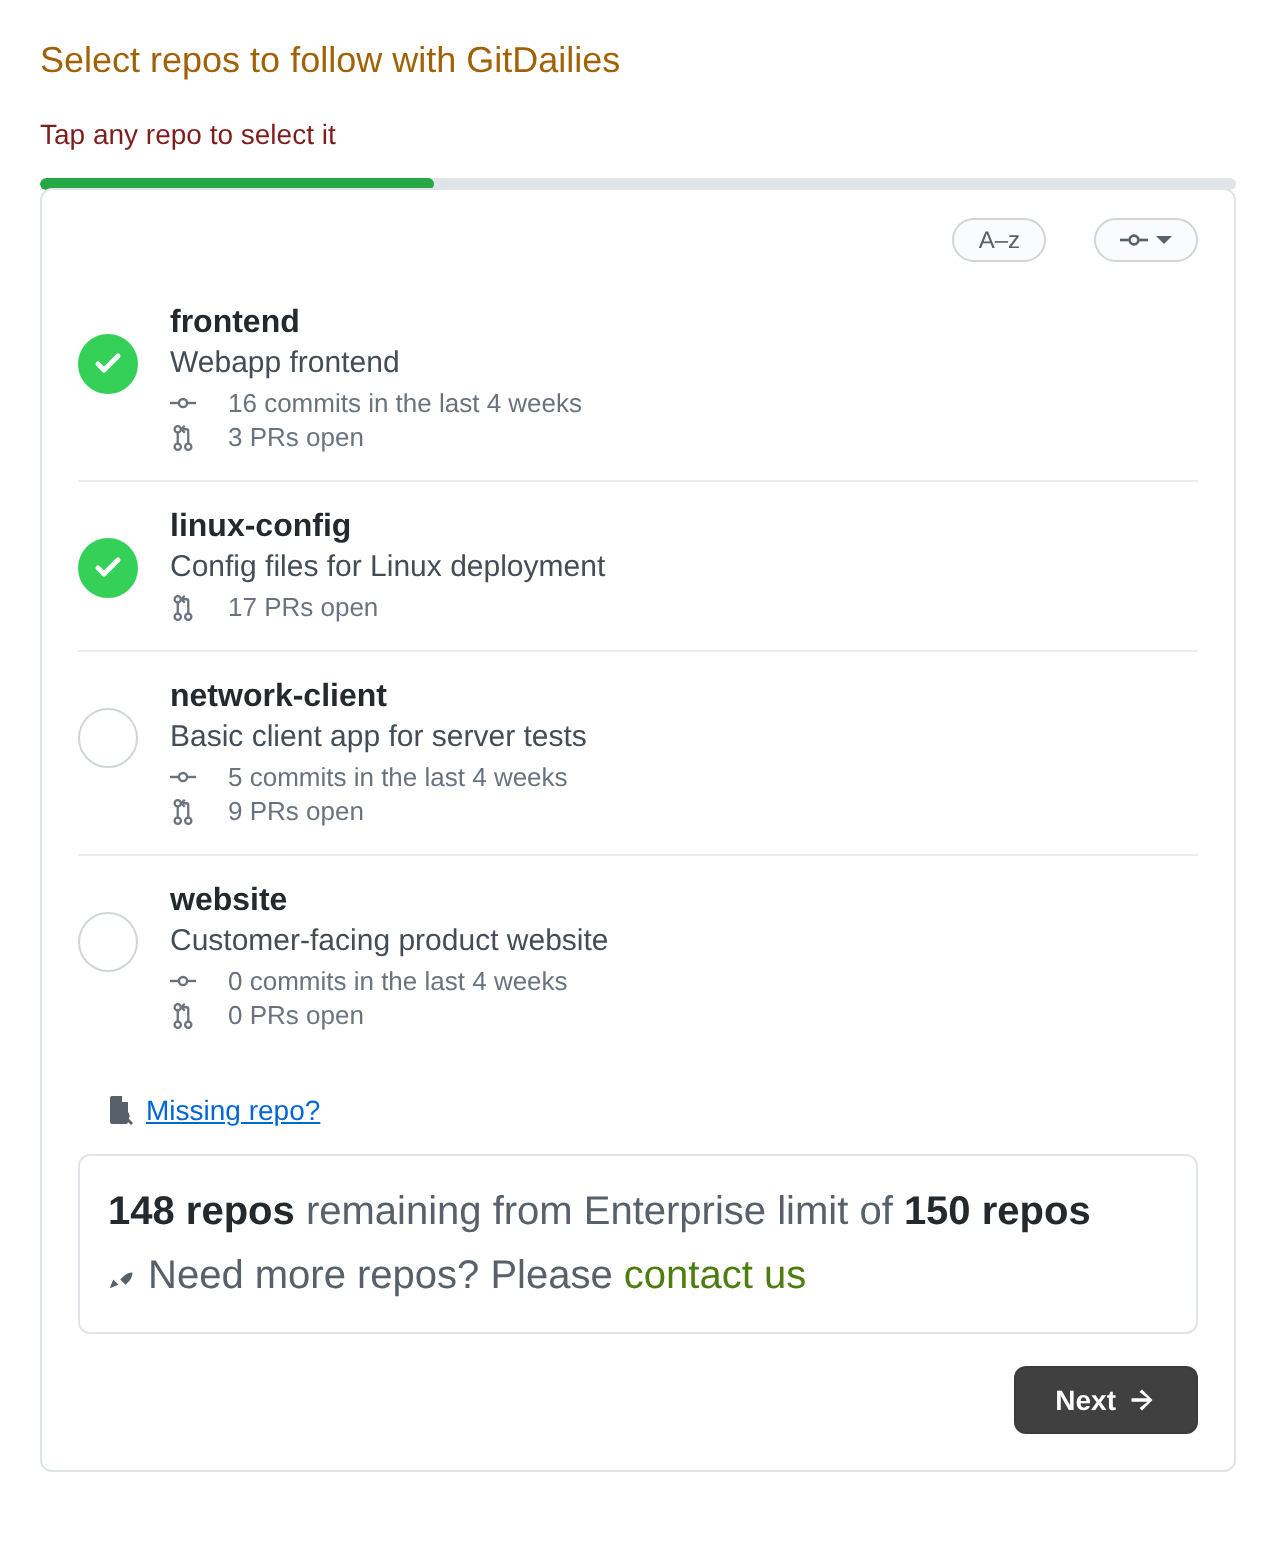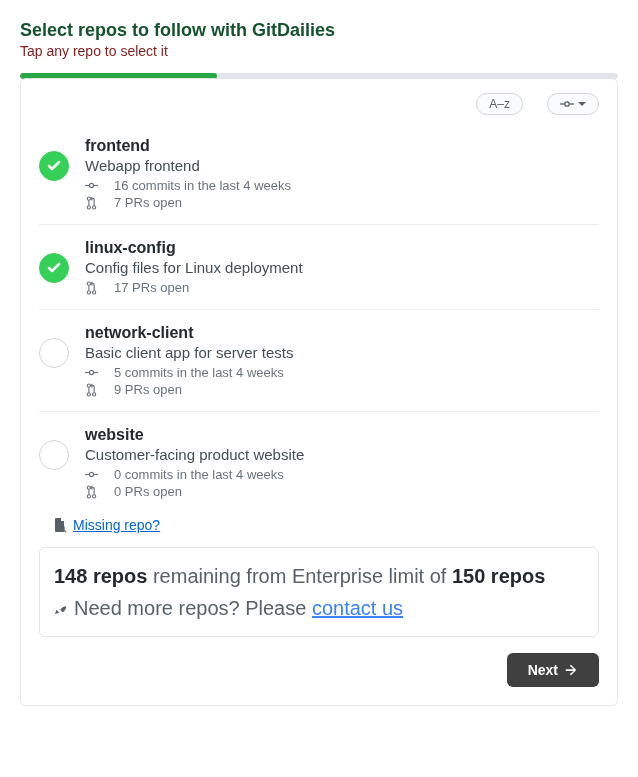--- a/index.html
+++ b/index.html
@@ -5,23 +5,23 @@
     * { box-sizing: border-box; margin: 0; padding: 0; }
     body {
       font-family: -apple-system, BlinkMacSystemFont, "Segoe UI", Helvetica, Arial, sans-serif;
       background: #fff;
       color: #24292e;
       padding: 20px;
       width: 638px;
     }
     .header-title {
       font-size: 18px;
-      font-weight: 700;
-      color: #14532d;
-      margin-bottom: 2px;
+      font-weight: 400;
+      color: #a16207;
+      margin-bottom: 18px;
     }
     .header-subtitle {
       font-size: 14px;
       color: #7f1d1d;
       margin-bottom: 14px;
     }
     .progress-bar {
       height: 6px;
       background: #e1e4e8;
       border-radius: 3px;
@@ -103,21 +103,21 @@
     .repo-meta {
       font-size: 13px;
       color: #6a737d;
       display: flex;
       align-items: center;
       gap: 16px;
       margin-top: 2px;
     }
     .repo-meta svg { flex-shrink: 0; }
     .missing-link-row {
-      margin-top: 4px;
+      margin-top: 18px;
       margin-bottom: 14px;
       padding-left: 14px;
       font-size: 14px;
       display: flex;
       align-items: center;
       gap: 6px;
     }
     .missing-link {
       color: #0366d6;
       text-decoration: underline;
@@ -131,22 +131,21 @@
       color: #586069;
       line-height: 1.6;
     }
     .info-box strong { color: #24292e; font-weight: 600; }
     .info-line2 {
       display: flex;
       align-items: center;
       gap: 6px;
     }
     .contact-link {
-      color: #3b82f6;
-      text-decoration: underline;
+      color: #4d7c0f;
       cursor: pointer;
     }
     .footer {
       display: flex;
       justify-content: flex-end;
       margin-top: 16px;
     }
     .next-btn {
       background: #404040;
       color: #fff;
@@ -210,21 +209,21 @@
           </div>
           <div class="repo-meta">
             <svg class="ico" width="13" height="14" viewBox="0 0 12 16">
               <circle cx="3" cy="3" r="1.8" fill="none" stroke="#6a737d" stroke-width="1.3"></circle>
               <circle cx="3" cy="13" r="1.8" fill="none" stroke="#6a737d" stroke-width="1.3"></circle>
               <circle cx="9" cy="13" r="1.8" fill="none" stroke="#6a737d" stroke-width="1.3"></circle>
               <line x1="3" y1="5" x2="3" y2="11" stroke="#6a737d" stroke-width="1.3"></line>
               <path d="M6 3h2a1 1 0 0 1 1 1v7" fill="none" stroke="#6a737d" stroke-width="1.3"></path>
               <path d="M7 1l-2 2 2 2" fill="none" stroke="#6a737d" stroke-width="1.3"></path>
             </svg>
-            <span>7 PRs open</span>
+            <span>3 PRs open</span>
           </div>
         </div>
       </li>
       <li class="repo-item">
         <div class="checkbox checked">
           <svg width="16" height="16" viewBox="0 0 16 16">
             <path d="M3 8l3 3 7-7" stroke="#fff" stroke-width="2.5" fill="none" stroke-linecap="round" stroke-linejoin="round"></path>
           </svg>
         </div>
         <div class="repo-body">

